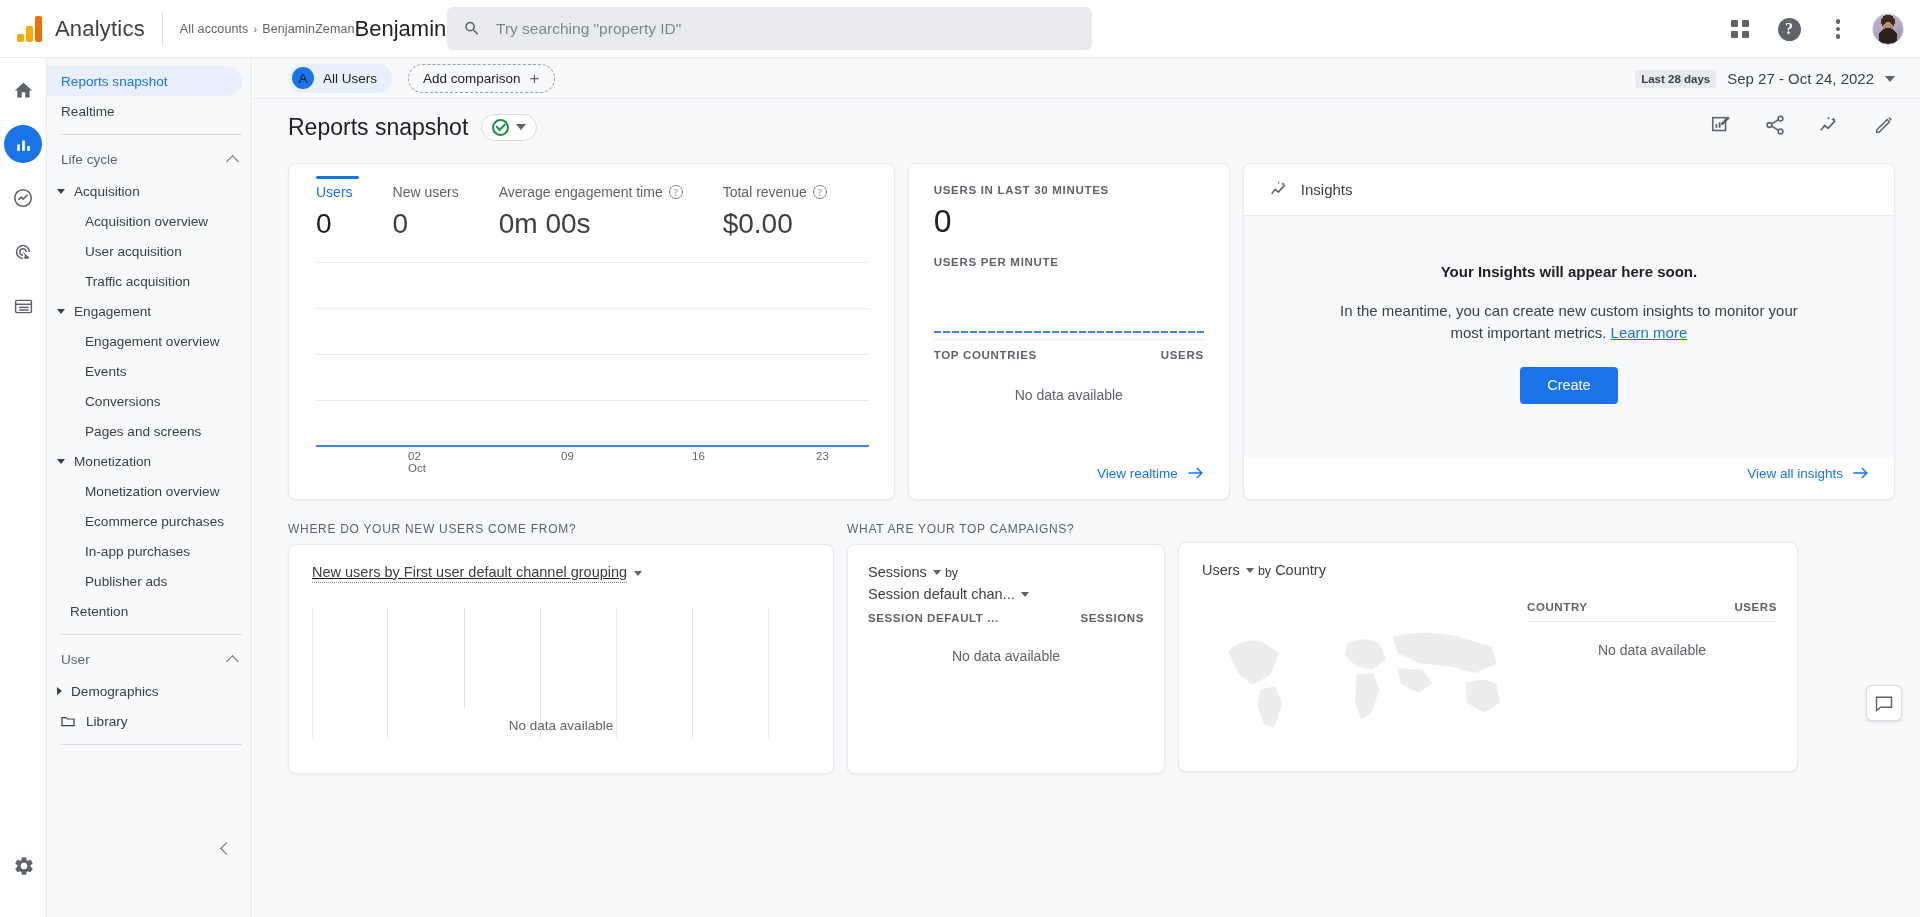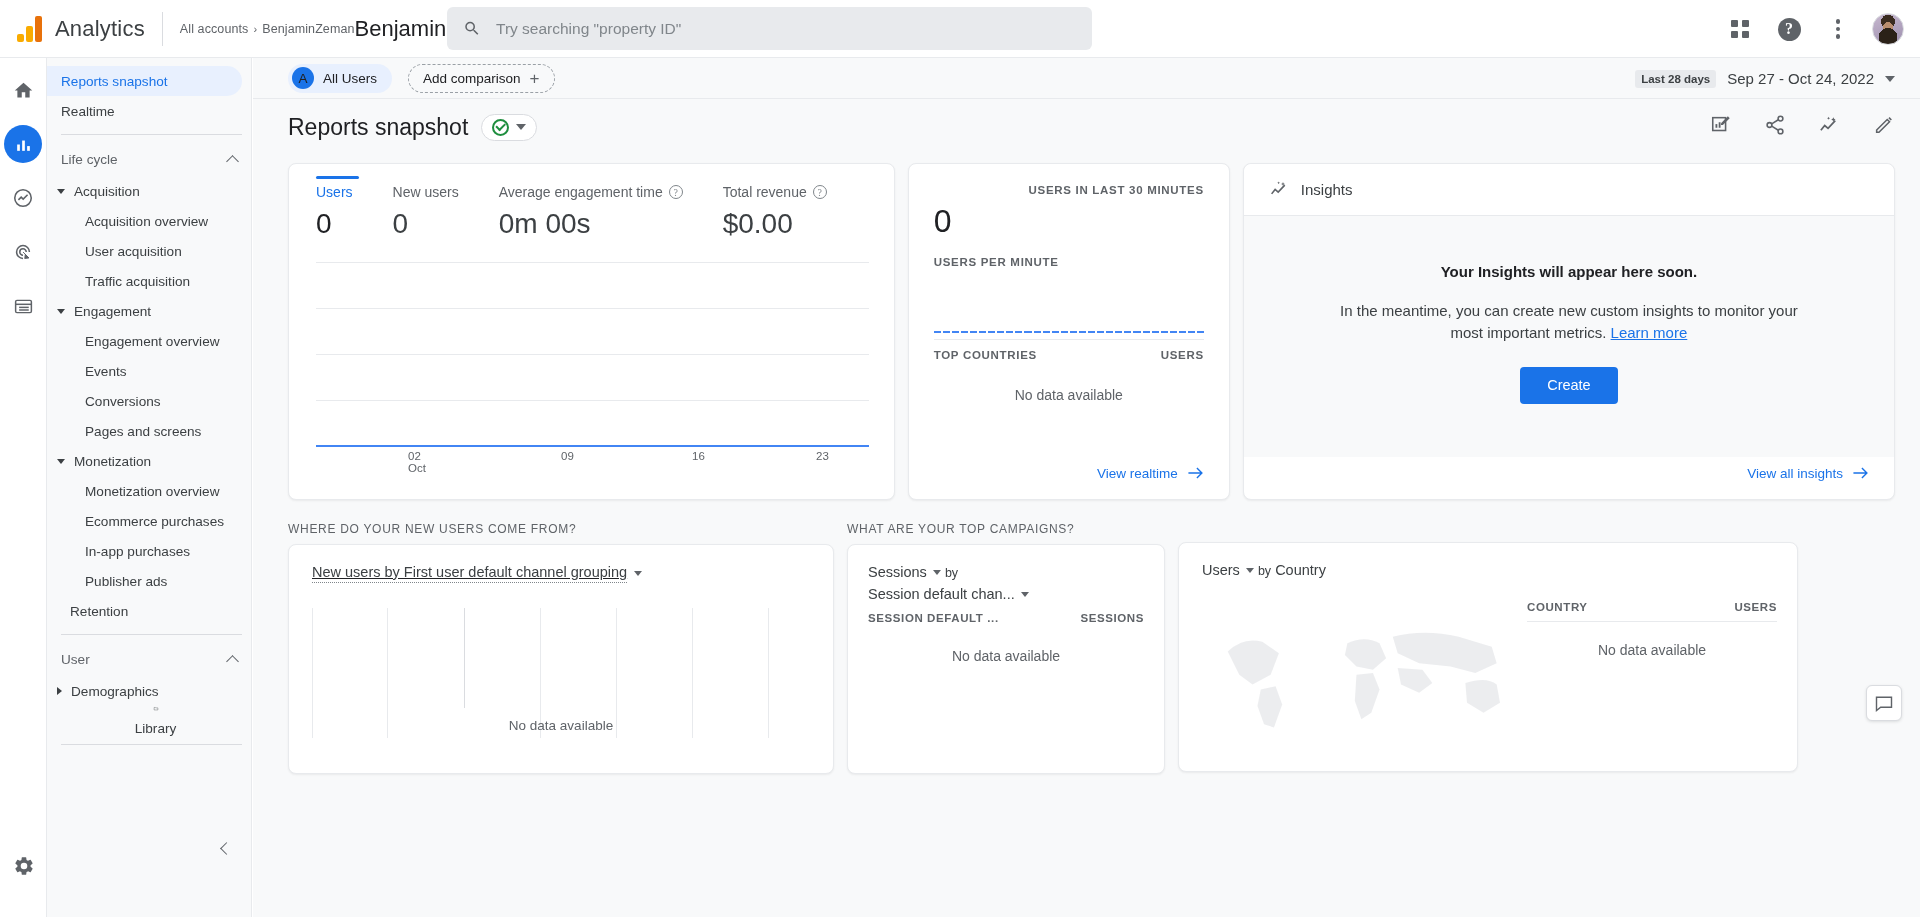--- a/index.html
+++ b/index.html
@@ -117,21 +117,21 @@
   .tri-dn { width: 0; height: 0; border-left: 4.5px solid transparent; border-right: 4.5px solid transparent; border-top: 5.5px solid #3c4043; }
   .tri-rt { width: 0; height: 0; border-top: 4.5px solid transparent; border-bottom: 4.5px solid transparent; border-left: 5.5px solid #3c4043; }
   .nav-child {
     height: 30px; display: flex; align-items: center;
     font-size: 13.6px; color: #3c4043; cursor: pointer; padding-left: 38px;
   }
   .nav-leaf {
     height: 30px; display: flex; align-items: center;
     font-size: 13.6px; color: #3c4043; cursor: pointer; padding-left: 23px;
   }
-  .nav-lib { height: 30px; display: flex; align-items: center; gap: 10px; font-size: 13.6px; color: #3c4043; padding-left: 13px; cursor: pointer; flex-direction: column;}
+  .nav-lib { height: 30px; display: flex; align-items: center; gap: 10px; font-size: 13.6px; color: #3c4043; padding-left: 13px; cursor: pointer;}
   .collapse-btn {
     position: absolute; left: 212px; top: 835px;
     width: 26px; height: 26px; border-radius: 50%;
     display: flex; align-items: center; justify-content: center; cursor: pointer;
   }
   .chev-lt { width: 9px; height: 9px; border-left: 1.8px solid #5f6368; border-bottom: 1.8px solid #5f6368; transform: rotate(45deg); margin-left: 3px;}
   
   .main {
     position: absolute; left: 253px; top: 58px; width: 1667px; height: 859px;
     background: #f8f9fa; overflow: hidden;
@@ -203,21 +203,21 @@
     font-family: "Liberation Serif", serif; cursor: pointer;
   }
   .chartbox { position: relative; margin: 22px 25px 0 27px; height: 185px; }
   .gridline { position: absolute; left: 0; right: 0; height: 1px; background: #e8eaed; }
   .zeroline { position: absolute; left: 0; right: 0; bottom: 0; height: 2.5px; background: #4285f4; }
   .xaxis { position: relative; height: 30px; margin: 3px 25px 0 27px; }
   .xtick { position: absolute; font-size: 11.5px; color: #5f6368; text-align: left; }
   .xtick small { display: block; font-size: 11.5px; }
   .card-rt { width: 326px; height: 337px; position: relative; }
   .rt-body { padding: 20px 25px 0 25px; }
-  .rt-cap { font-size: 11.5px; color: #5f6368; letter-spacing: .7px; font-weight: bold; text-align: right; }
+  .rt-cap { font-size: 11.5px; color: #5f6368; letter-spacing: .7px; font-weight: bold; }
   .rt-big { font-size: 32px; color: #202124; margin-top: 7px; }
   .rt-upm { font-size: 11.5px; color: #5f6368; letter-spacing: .7px; font-weight: bold; margin-top: 16px; }
   .spark { height: 55px; display: flex; align-items: flex-end; gap: 2px; margin-top: 10px; }
   .spark i { flex: 1; height: 2px; background: #4285f4; display: block; }
   .rt-tblhead {
     display: flex; justify-content: space-between; border-top: 1px solid #e8eaed;
     padding-top: 9px; margin-top: 6px;
   }
   .rt-tblhead span { font-size: 11.5px; color: #5f6368; letter-spacing: .7px; font-weight: bold; }
   .nodata { font-size: 14px; color: #5f6368; text-align: center; margin-top: 26px; }

